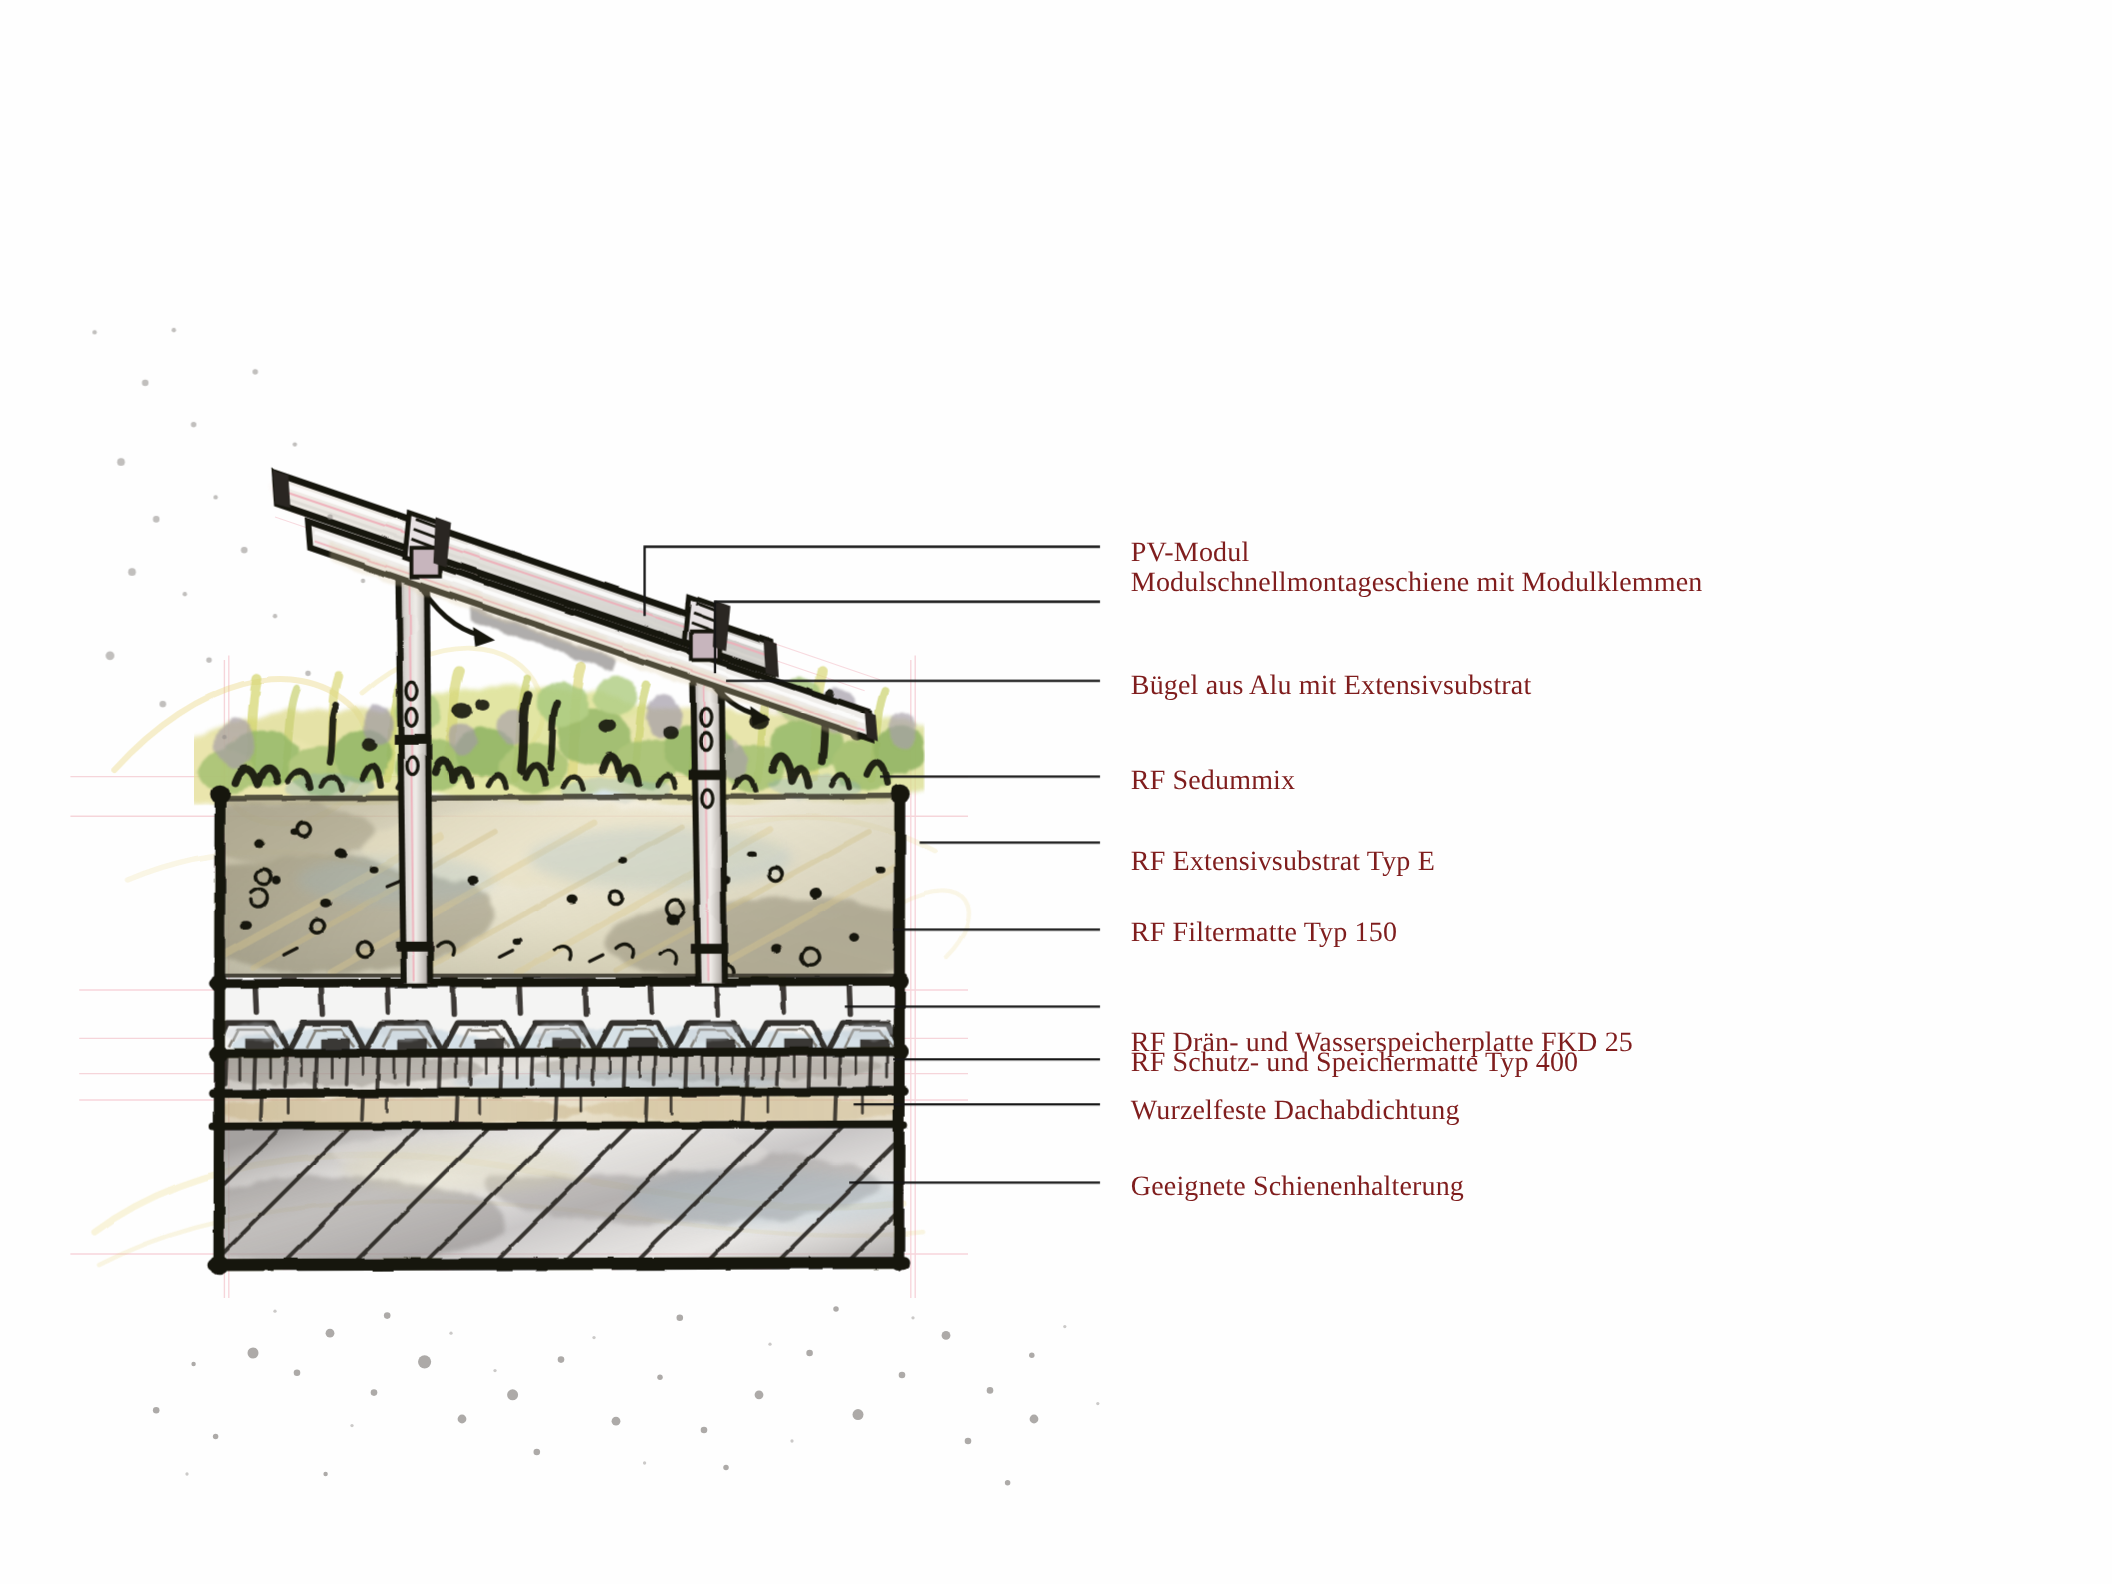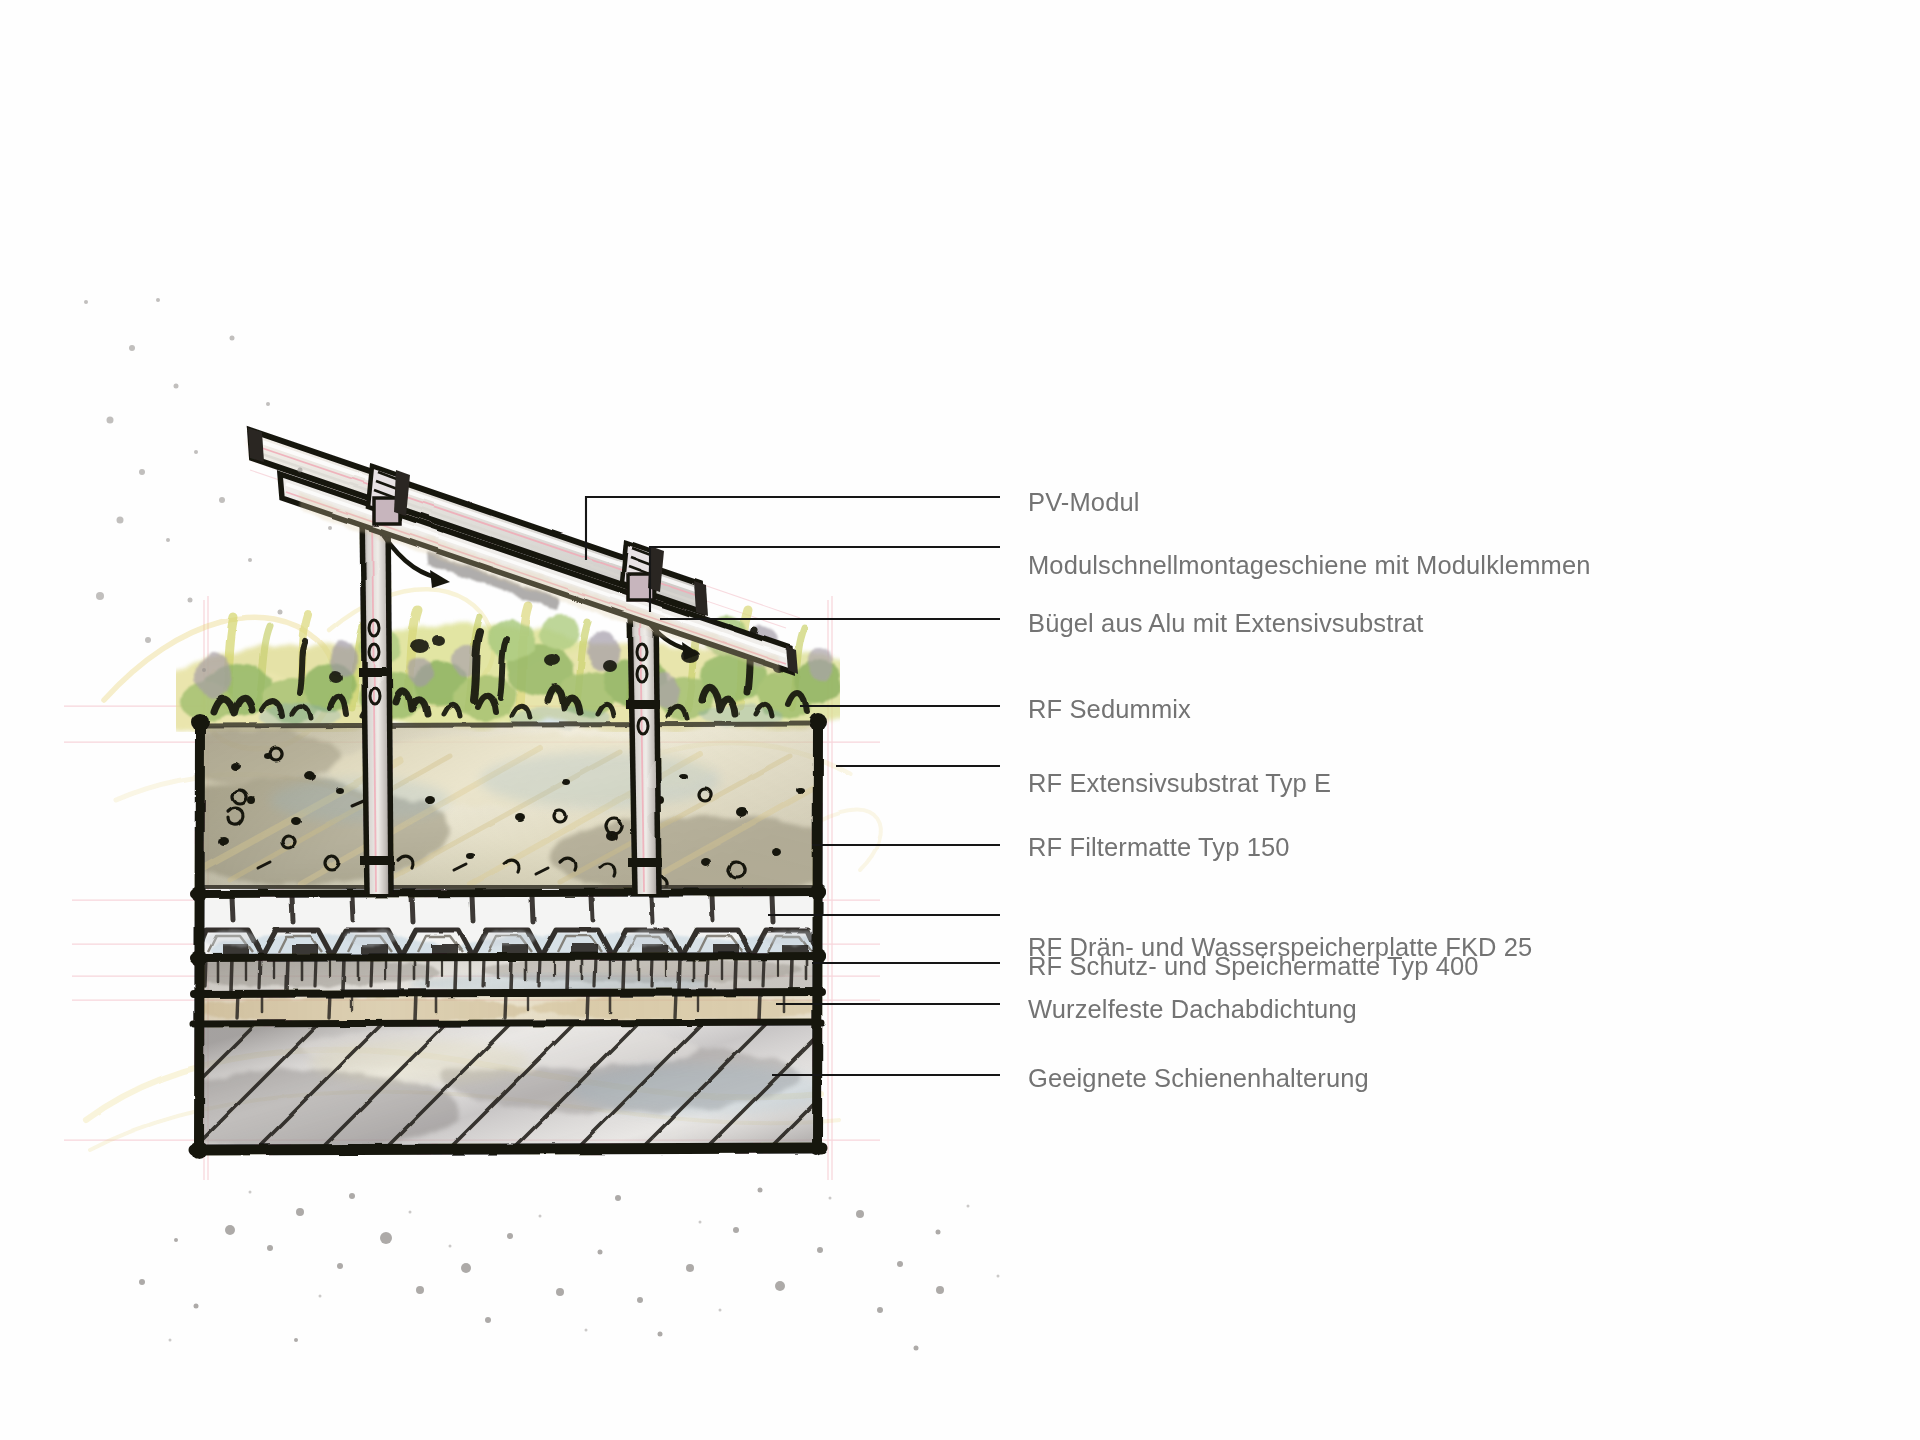--- a/index.html
+++ b/index.html
@@ -7,24 +7,24 @@
   body{
     width:1920px;height:1440px;position:relative;overflow:hidden;
     font-family:"Liberation Sans","DejaVu Sans",sans-serif;
     background:#fefefe;
   }
   #stage{position:absolute;inset:0;}
 
   
   .label{
     position:absolute;
-    font-family:Liberation Sans, sans-serif;
+    font-family:Liberation Serif, serif;
     font-size:25.5px;
     line-height:1.05;
-    color:#737373;
+    color:#7f1d1d;
     letter-spacing:.005em;
     white-space:nowrap;
     font-weight:400;
   }
   
 
   svg.overlay{position:absolute;left:0;top:0;width:1920px;height:1440px;overflow:visible;}
   .leader{stroke:#161616;stroke-width:2.1;fill:none;stroke-linecap:butt;}
 </style>
 </head>
@@ -730,21 +730,21 @@
         <path d="M 1000 845 L 812 845" class="leader"></path>
         <path d="M 1000 915 L 768 915" class="leader"></path>
         <path d="M 1000 963 L 812 963" class="leader"></path>
         <path d="M 1000 1004 L 776 1004" class="leader"></path>
         <path d="M 1000 1075 L 772 1075" class="leader"></path>
       </g>
   </svg>
 
   <div id="labels">
       <div class="label" style="left: 1028px; top: 489px;">PV-Modul</div>
-      <div class="label" style="left: 1028px; top: 552px; text-align: center;">Modulschnellmontageschiene mit Modulklemmen</div>
+      <div class="label" style="left: 1028px; top: 516px; text-align: center;">Modulschnellmontageschiene mit Modulklemmen</div>
       <div class="label" style="left: 1028px; top: 610px;">Bügel aus Alu mit Extensivsubstrat</div>
       <div class="label" style="left: 1028px; top: 696px;">RF Sedummix</div>
       <div class="label" style="left: 1028px; top: 756px; margin-top: 14px;">RF Extensivsubstrat Typ E</div>
       <div class="label" style="left: 1028px; top: 834px;">RF Filtermatte Typ 150</div>
       <div class="label" style="left: 1028px; top: 934px;">RF Drän- und Wasserspeicherplatte FKD 25</div>
       <div class="label" style="left: 1028px; top: 953px;">RF Schutz- und Speichermatte Typ 400</div>
       <div class="label" style="left: 1028px; top: 996px; text-align: center;">Wurzelfeste Dachabdichtung</div>
       <div class="label" style="left: 1028px; top: 1065px;">Geeignete Schienenhalterung</div>
     </div>
 

